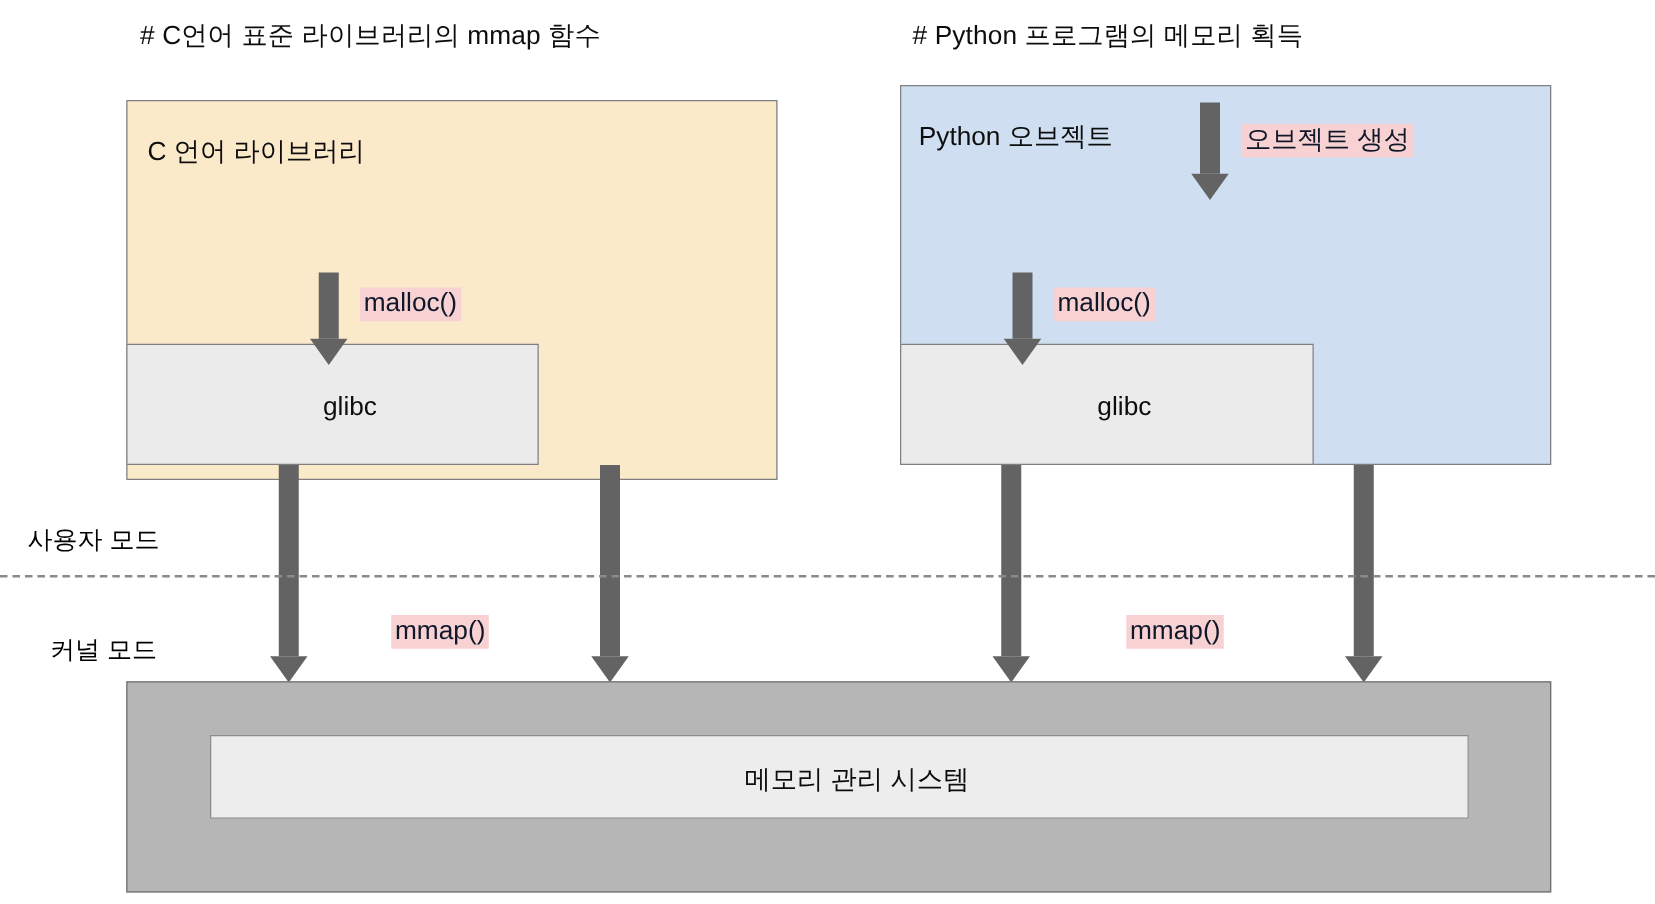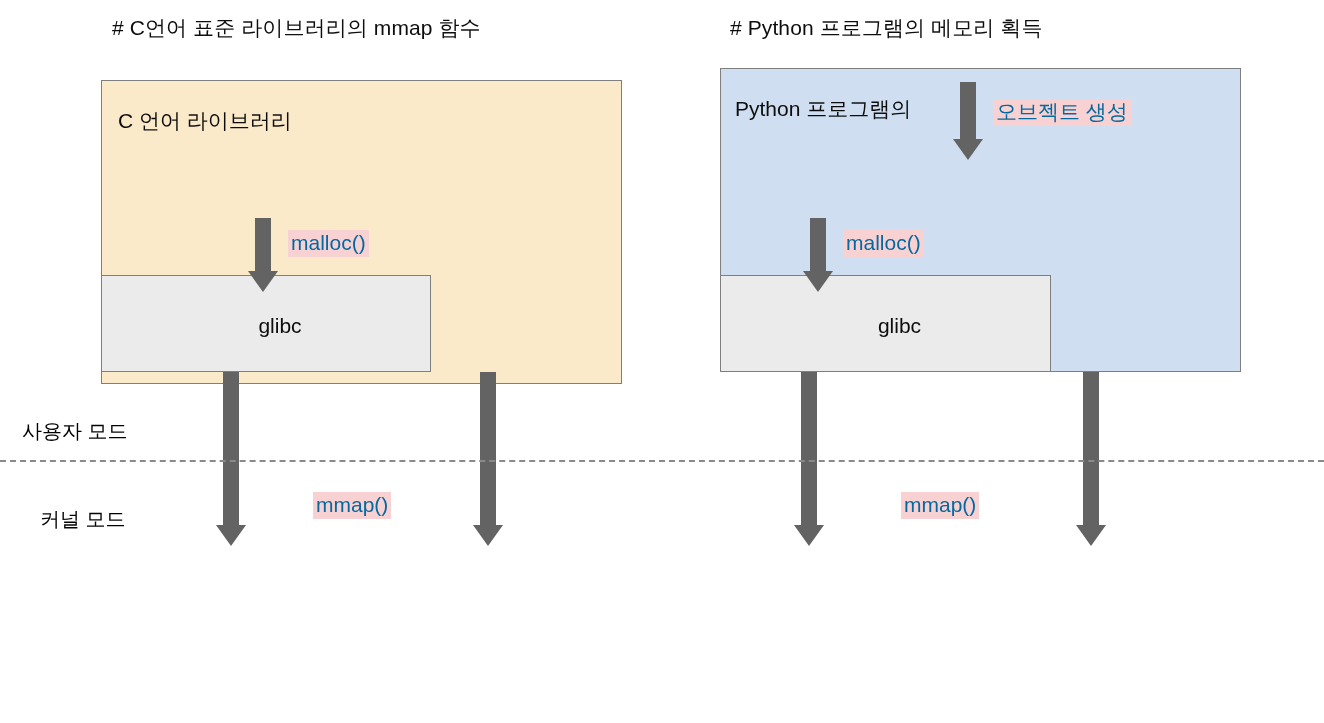--- a/index.html
+++ b/index.html
@@ -48,21 +48,21 @@
   }
   .box-label.center {
     left: 0; right: 0;
     text-align: center;
     margin-left: 28px;
   }
 
   
   .callout {
     font-size: 21px;
-    color: #0369a1;
+    color: #0f172a;
     background: #f8d2d2;
     padding: 1px 3px 2px 3px;
     white-space: nowrap;
     line-height: 1.15;
   }
 
   
   .mode-label {
     font-size: 20px;
     color: #000000;
@@ -123,21 +123,21 @@
   </div>
 
   <div class="arrow-down" style="left:473px; top:372px; width:30px; height:174px;">
     <div class="shaft" style="width:16px; height:153px;"></div>
     <div class="head"></div>
   </div>
 
   <div class="abs callout" style="left:313px; top:492px;">mmap()</div>
 
   <div class="abs box box-blue" style="left:720px; top:68px; width:521px; height:304px;">
-    <div class="box-label" style="left:14px; top:26px;">Python 프로그램의</div>
+    <div class="box-label" style="left:14px; top:26px;">Python 오브젝트</div>
   </div>
 
 
   <div class="abs box box-glibc" style="left:720px; top:275px; width:331px; height:97px;">
     <div class="box-label center" style="top:38px;">glibc</div>
   </div>
 
   <div class="arrow-down" style="left:953px; top:82px; width:30px; height:78px;">
     <div class="shaft" style="width:16px; height:57px;"></div>
     <div class="head"></div>
@@ -159,14 +159,19 @@
     <div class="shaft" style="width:16px; height:153px;"></div>
     <div class="head"></div>
   </div>
 
   <div class="abs callout" style="left:901px; top:492px;">mmap()</div>
 
   <div class="abs mode-label" style="left:22px; top:418px;">사용자 모드</div>
   <div class="abs divider" style="left:0px; top:460px; width:1324px;"></div>
   <div class="abs mode-label" style="left:40px; top:506px;">커널 모드</div>
 
+  <div class="abs box box-kernel" style="left:101px; top:545px; width:1140px; height:169px;">
+    <div class="box box-kernel-inner" style="position:absolute; left:66px; top:42px; width:1007px; height:67px;">
+      <div class="box-label center" style="top:20px;">메모리 관리 시스템</div>
+    </div>
+  </div>
 
 </div>
 
 </body></html>

